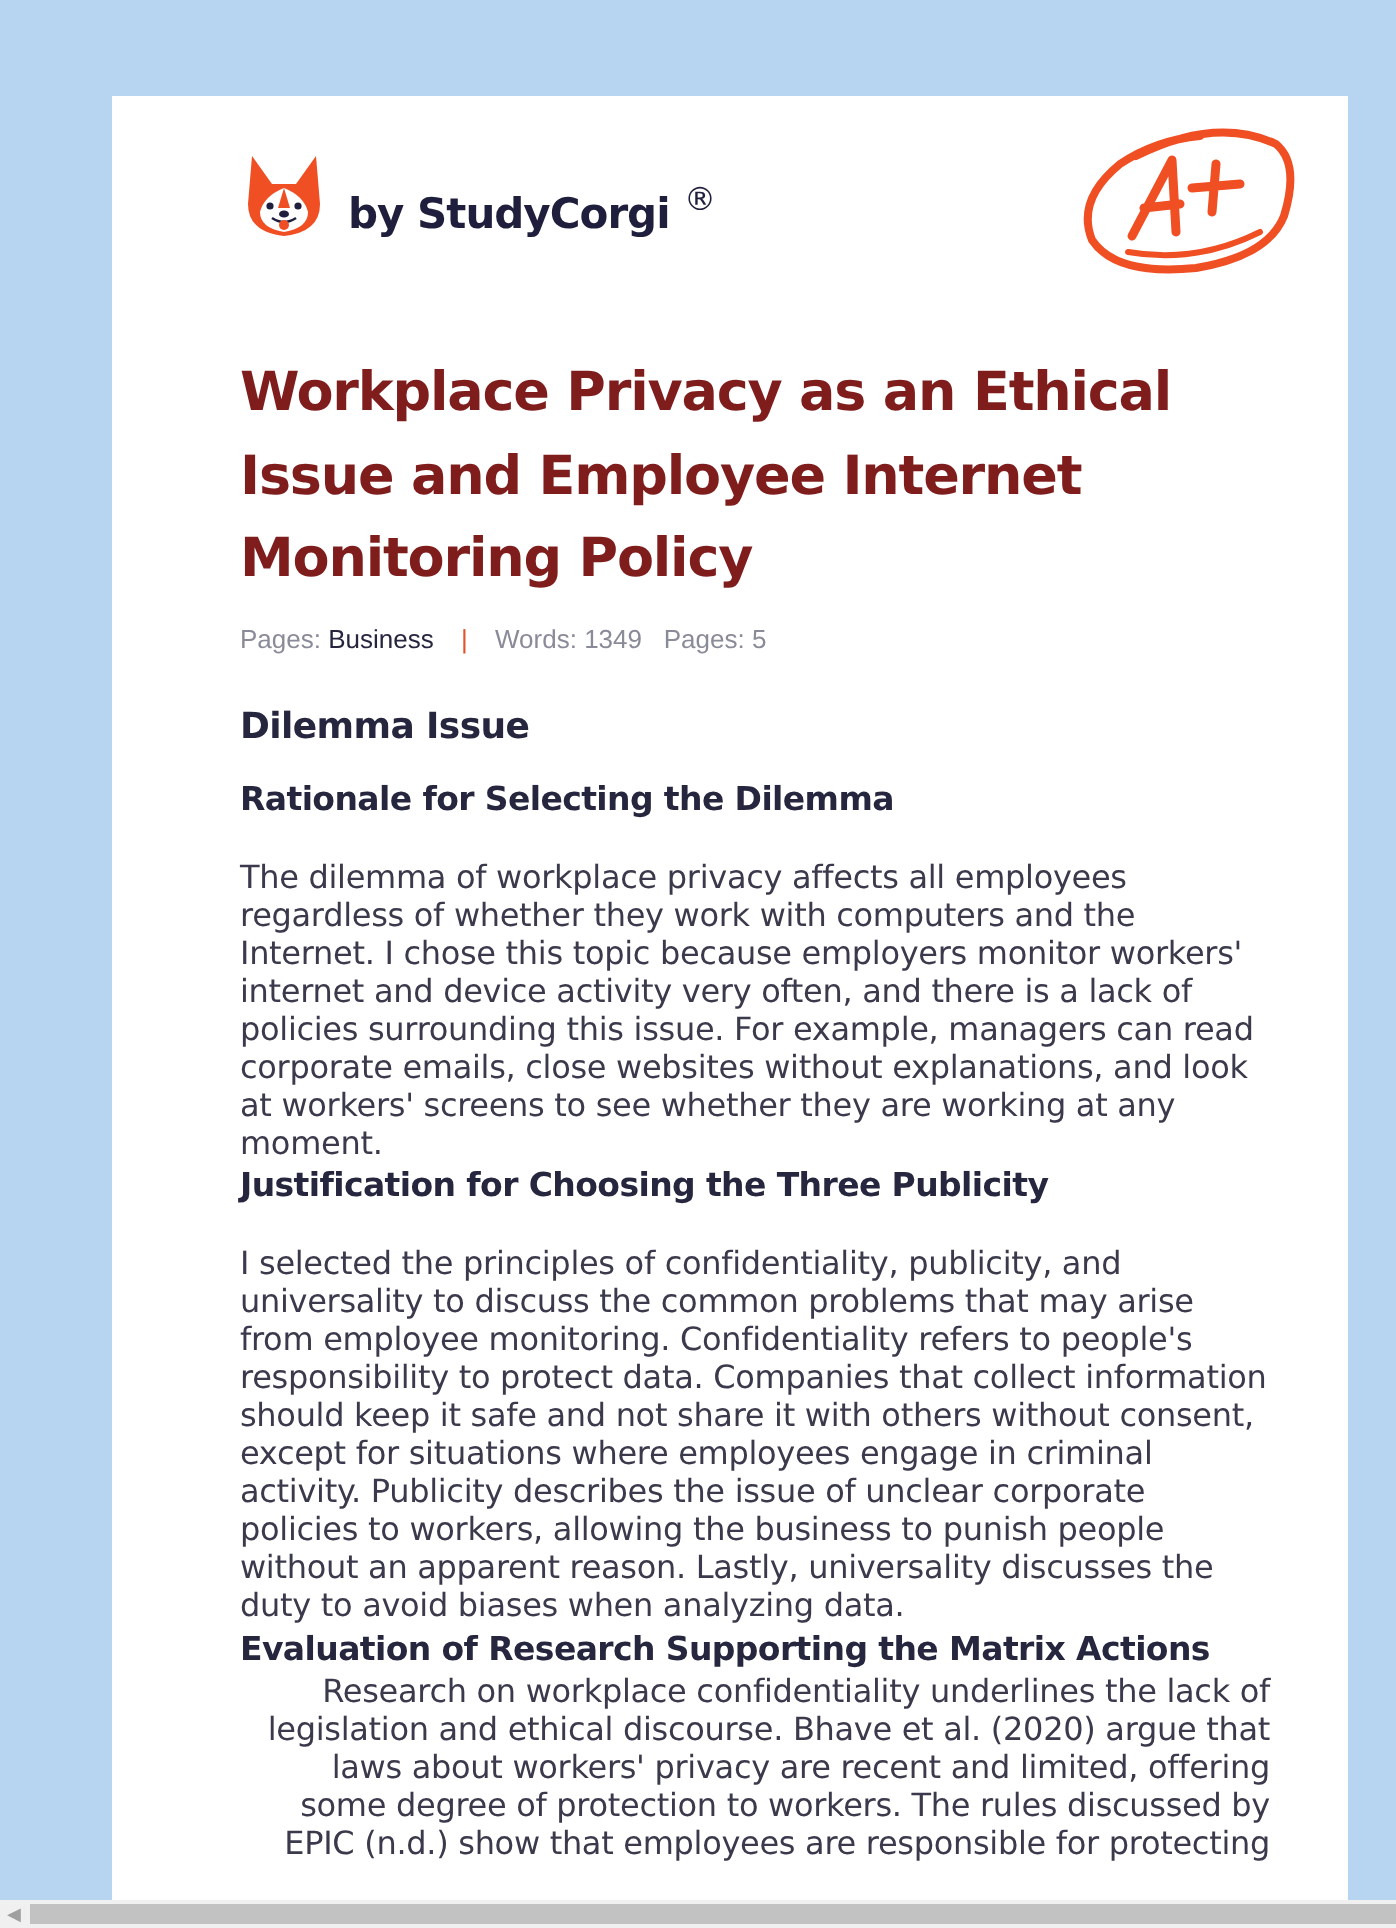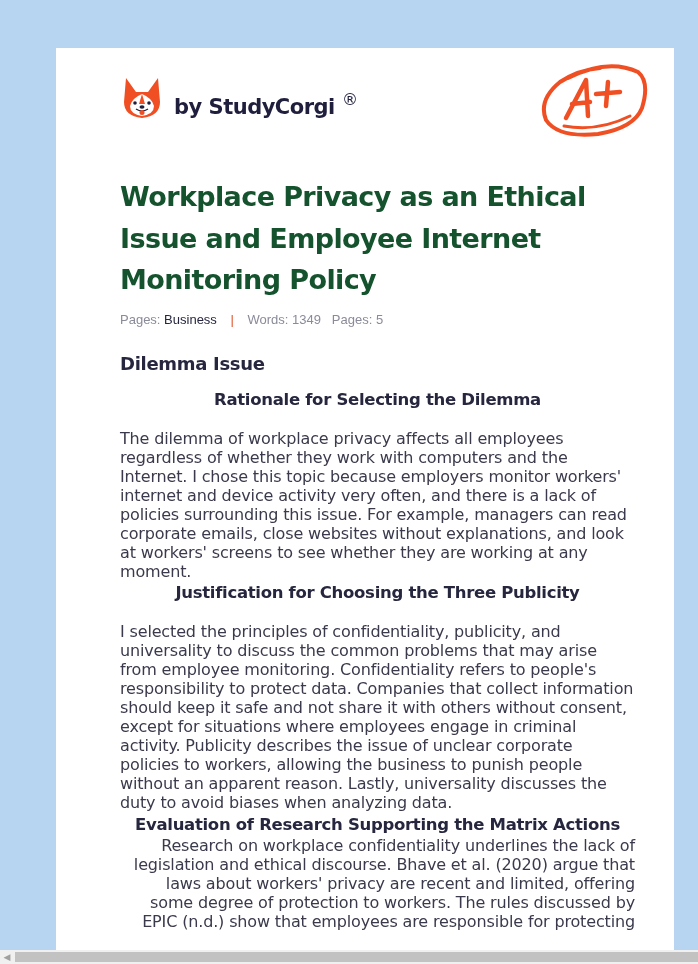--- a/index.html
+++ b/index.html
@@ -17,29 +17,29 @@
   .brand {
     position:absolute; left:118px; top:47px;
     font-family:"DejaVu Sans", sans-serif; font-weight:bold; font-size:21px;
     color:#1f1f3d; letter-spacing:-0.5px;
   }
   .reg { position:absolute; left:286px; top:42px; font-size:16px; color:#1f1f3d; font-family:"DejaVu Sans", sans-serif; }
   .grade { position:absolute; left:482px; top:10px; }
   .title {
     position:absolute; left:64px; top:128px; width:500px;
     font-family:"DejaVu Sans", sans-serif; font-weight:bold; font-size:27px;
-    line-height:41.5px; color:#14532d; letter-spacing:-0.6px; margin:0;
+    line-height:41.5px; color:#7f1d1d; letter-spacing:-0.6px; margin:0;
   }
   .meta { position:absolute; left:64px; top:264px; font-size:13px; color:#8a8b99; white-space:nowrap; }
   .meta .topic-val { color:#26263f; }
   .meta .sep { color:#e0522c; margin:0 10px; }
   .content { position:absolute; left:64px; top:304px; width:515px; }
   h2, h3 { font-family:"DejaVu Sans", sans-serif; color:#26263f; margin:0; }
   h2 { font-size:18px; font-weight:bold; line-height:24px; letter-spacing:-0.3px; }
-  h3 { font-size:16.5px; font-weight:bold; line-height:22px; letter-spacing:-0.3px;text-align:center; }
+  h3 { font-size:16.5px; font-weight:bold; line-height:22px; letter-spacing:-0.3px; }
   p {
     margin:0; font-family:"DejaVu Sans", sans-serif; font-size:16px;
     line-height:19px; color:#3a3a4c; letter-spacing:-0.15px;
   }
   .scrollbar {
     position:absolute; left:0; top:950px; width:698px; height:14px;
     background:#f0f0f0;
   }
   .scroll-left { position:absolute; left:2px; top:2px; width:10px; height:10px; color:#a0a0a0; font-size:9px; line-height:10px; text-align:center; }
   .scroll-thumb { position:absolute; left:15px; top:2px; width:683px; height:10px; background:#c2c2c2; }

